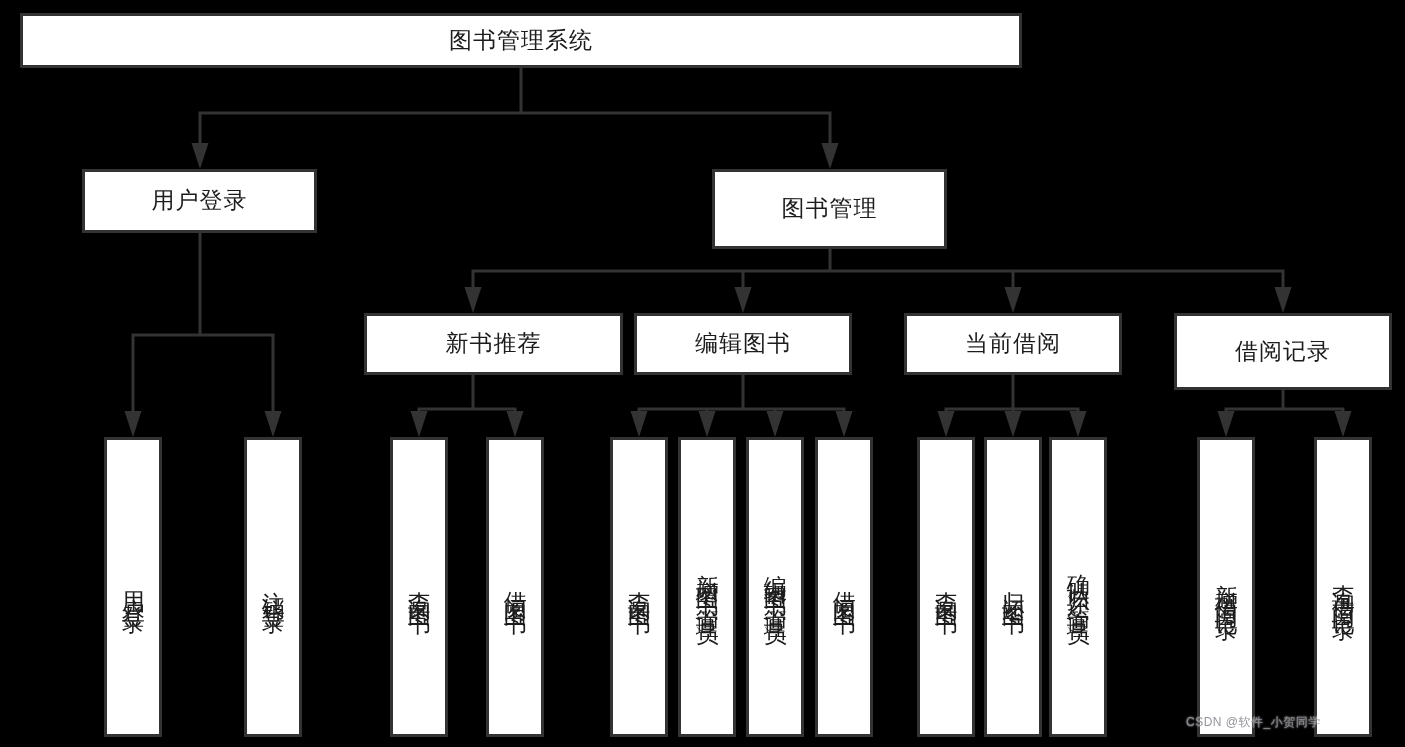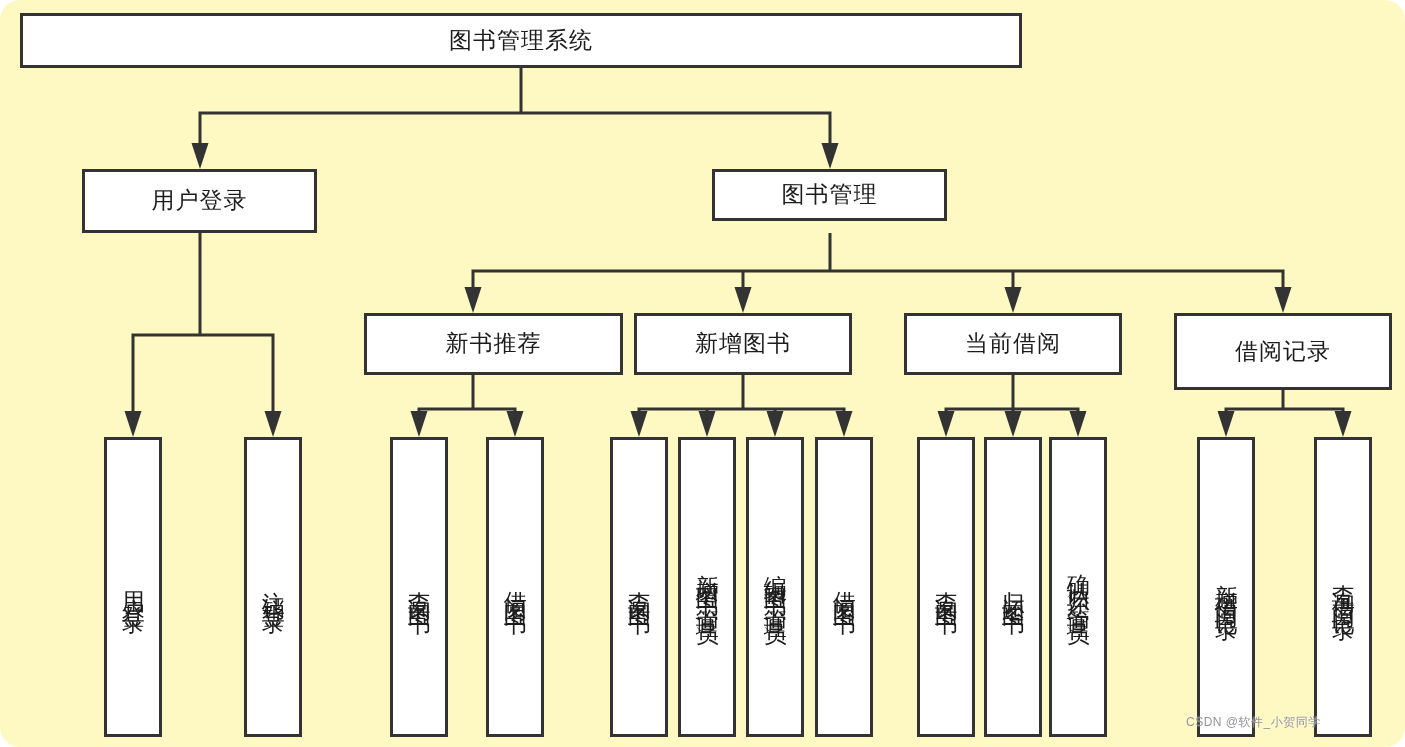--- a/index.html
+++ b/index.html
@@ -1,23 +1,22 @@
 <!DOCTYPE html>
 <html><head>
 <meta charset="utf-8">
 <style>
   html, body { margin: 0; padding: 0; background: #ffffff; }
   #stage {
     position: relative;
     width: 1405px;
     height: 747px;
-    background: #fef9c3;
+    background: #000000;
     font-family: "Liberation Sans", "DejaVu Sans", sans-serif;
     overflow: hidden;
-    border-radius: 20px;
   }
   #wires {
     position: absolute;
     left: 0; top: 0;
     width: 1405px; height: 747px;
     pointer-events: none;
   }
   .node {
     position: absolute;
     box-sizing: border-box;
@@ -103,24 +102,24 @@
       <polygon points="1004.5,411 1021.5,411 1013,437"></polygon>
       <polygon points="1069.5,411 1086.5,411 1078,437"></polygon>
       <polygon points="1217.5,411 1234.5,411 1226,437"></polygon>
       <polygon points="1334.5,411 1351.5,411 1343,437"></polygon>
     </g>
   </svg>
 
   <div class="node" style="left:20px;top:13px;width:1002px;height:55px">图书管理系统</div>
 
   <div class="node" style="left:82px;top:169px;width:235px;height:64px">用户登录</div>
-  <div class="node" style="left:712px;top:169px;width:235px;height:52px">图书管理</div>
+  <div class="node" style="left:712px;top:169px;width:235px;height:80px">图书管理</div>
 
   <div class="node" style="left:364px;top:313px;width:259px;height:62px">新书推荐</div>
-  <div class="node" style="left:634px;top:313px;width:218px;height:62px">新增图书</div>
+  <div class="node" style="left:634px;top:313px;width:218px;height:62px">编辑图书</div>
   <div class="node" style="left:904px;top:313px;width:218px;height:62px">当前借阅</div>
   <div class="node" style="left:1174px;top:313px;width:218px;height:77px">借阅记录</div>
 
   <div class="node v" style="left:104px;top:437px;width:58px;height:300px">用户登录</div>
   <div class="node v" style="left:244px;top:437px;width:58px;height:300px">注销登录</div>
 
   <div class="node v" style="left:390px;top:437px;width:58px;height:300px">查询图书</div>
   <div class="node v" style="left:486px;top:437px;width:58px;height:300px">借阅图书</div>
 
   <div class="node v" style="left:610px;top:437px;width:58px;height:300px">查询图书</div>

